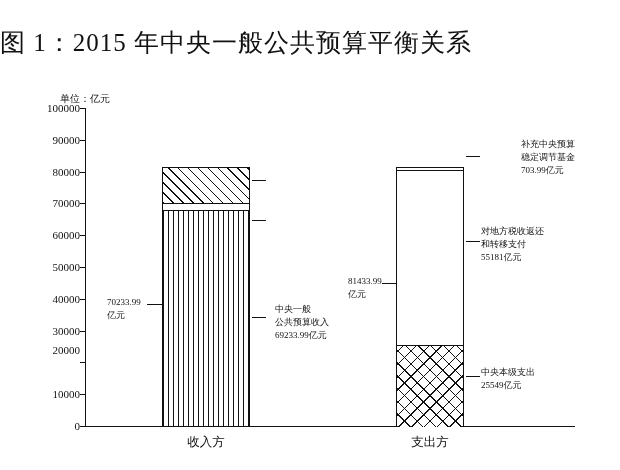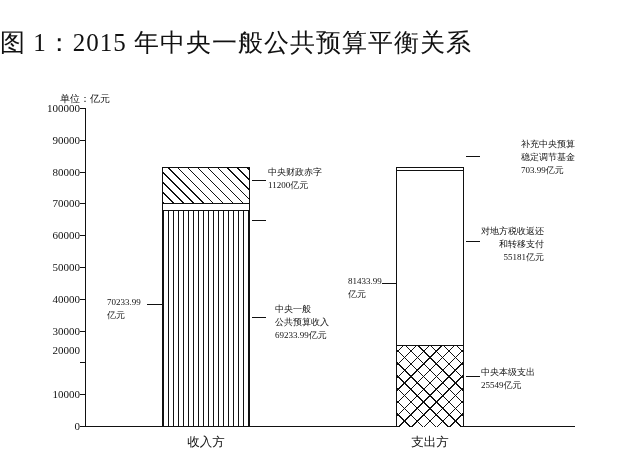--- a/index.html
+++ b/index.html
@@ -181,43 +181,39 @@
       <div>亿元</div>
     </div>
     <div class="leader" style="left:62px;top:196px;width:15px;"></div>
 
     <div class="ann left" style="left:263px;top:167px;">
       <div>81433.99</div>
       <div>亿元</div>
     </div>
     <div class="leader" style="left:297px;top:175px;width:14px;"></div>
 
-    <div class="ann right" style="left:183px;top:58px;">
-      <div>中央财政赤字</div>
-      <div>11200亿元</div>
-    </div>
     <div class="leader" style="left:167px;top:72px;width:14px;"></div>
 
     <div class="leader" style="left:167px;top:112px;width:14px;"></div>
 
     <div class="ann right" style="left:190px;top:195px;">
       <div>中央一般</div>
       <div>公共预算收入</div>
       <div>69233.99亿元</div>
     </div>
     <div class="leader" style="left:167px;top:209px;width:14px;"></div>
 
     <div class="ann right" style="left:396px;top:30px;margin-left:40px;">
       <div>补充中央预算</div>
       <div>稳定调节基金</div>
       <div>703.99亿元</div>
     </div>
     <div class="leader" style="left:381px;top:48px;width:14px;"></div>
 
-    <div class="ann right" style="left:396px;top:117px;text-align:right;">
+    <div class="ann right" style="left:396px;top:117px;">
       <div>对地方税收返还</div>
       <div>和转移支付</div>
       <div>55181亿元</div>
     </div>
     <div class="leader" style="left:381px;top:133px;width:14px;"></div>
 
     <div class="ann right" style="left:396px;top:258px;">
       <div>中央本级支出</div>
       <div>25549亿元</div>
     </div>

